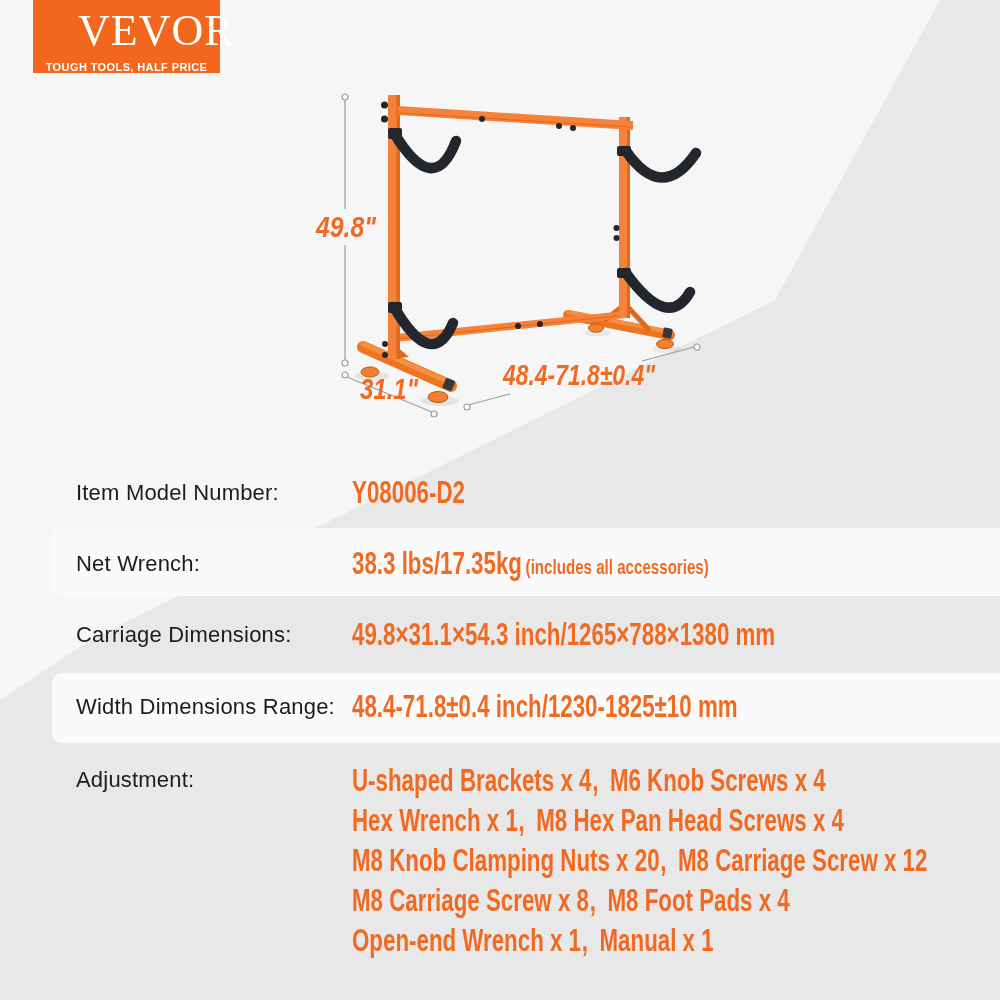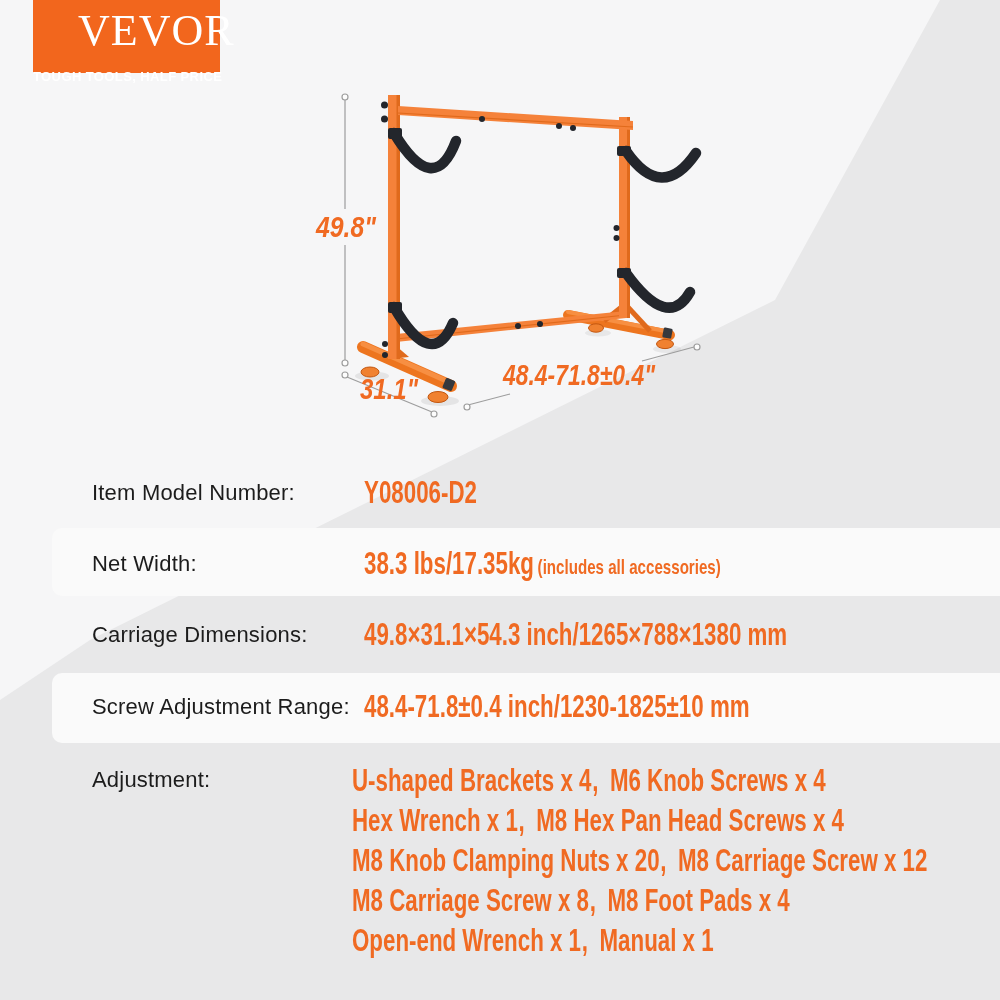--- a/index.html
+++ b/index.html
@@ -14,39 +14,39 @@
   }
   
   .logo{
     position:absolute;left:33px;top:0;width:187px;height:73px;
     background:#F2661D;color:#fff;text-align:center;
   }
   .logo-word{
     font-family:"Liberation Serif","DejaVu Serif",serif;
     font-weight:normal;font-size:44px;line-height:1;padding-top:9px;letter-spacing:1px;margin-left:45px;
   }
-  .logo-tag{font-size:13px;font-weight:bold;letter-spacing:0.4px;margin-top:16px;white-space:nowrap;}
+  .logo-tag{font-size:11px;font-weight:bold;letter-spacing:0.4px;margin-top:8px;white-space:nowrap;}
   
   .diagram{position:absolute;left:310px;top:85px;width:410px;height:350px;}
   .dim-text{
     font-family:"Liberation Sans","DejaVu Sans",sans-serif;
     font-weight:bold;font-style:italic;fill:#F06A22;font-size:30px;
   }
   
   .band{position:absolute;left:52px;right:0;background:#fafafa;border-radius:10px 0 0 10px;}
   .band1{top:528px;height:68px;}
   .band2{top:673px;height:70px;}
   
   .row{position:absolute;left:0;width:100%;height:0;}
   .r1{top:493px}.r2{top:564px}.r3{top:635px}.r4{top:707px}.r5{top:780px}
   .lbl{
-    position:absolute;left:92px;top:0;transform:translateY(-50%);
+    position:absolute;left:76px;top:0;transform:translateY(-50%);
     font-size:22px;color:#1c1c1c;white-space:nowrap;letter-spacing:0.2px;
   }
-  .val{position:absolute;left:364px;top:0;transform:translateY(-50%);white-space:nowrap;}
+  .val{position:absolute;left:352px;top:0;transform:translateY(-50%);white-space:nowrap;}
   .vc{
     display:inline-block;transform:scaleX(0.72);transform-origin:0 50%;
     font-weight:bold;font-size:31px;color:#F06A22;white-space:nowrap;
   }
   .vnote{font-size:21px;margin-left:5px;}
   .acc{position:absolute;left:352px;top:760px;}
   .acc-line{height:40px;line-height:40px;white-space:nowrap;}
   .acc-line .vc{vertical-align:middle;}
   .sep::before{content:",";margin:0 16px 0 1px;}
 </style>
@@ -147,33 +147,33 @@
 
   <div class="band band1"></div>
   <div class="band band2"></div>
 
   <div class="row r1">
     <span class="lbl">Item Model Number:</span>
     <span class="val"><span class="vc">Y08006-D2</span></span>
   </div>
 
   <div class="row r2">
-    <span class="lbl">Net Width:</span>
+    <span class="lbl">Net Wrench:</span>
     <span class="val">
       <span class="vc"><span>38.3 lbs/17.35kg</span><span class="vnote">(includes all accessories)</span></span>
     </span>
   </div>
 
   <div class="row r3">
     <span class="lbl">Carriage Dimensions:</span>
     <span class="val"><span class="vc">49.8×31.1×54.3 inch/1265×788×1380 mm</span></span>
   </div>
 
   <div class="row r4">
-    <span class="lbl">Screw Adjustment Range:</span>
+    <span class="lbl">Width Dimensions Range:</span>
     <span class="val"><span class="vc">48.4-71.8±0.4 inch/1230-1825±10 mm</span></span>
   </div>
 
   <div class="row r5">
     <span class="lbl">Adjustment:</span>
   </div>
 
   <div class="acc">
     <div class="acc-line">
       <span class="vc"><span>U-shaped Brackets x 4</span><span class="sep"></span><span>M6 Knob Screws x 4</span></span>

